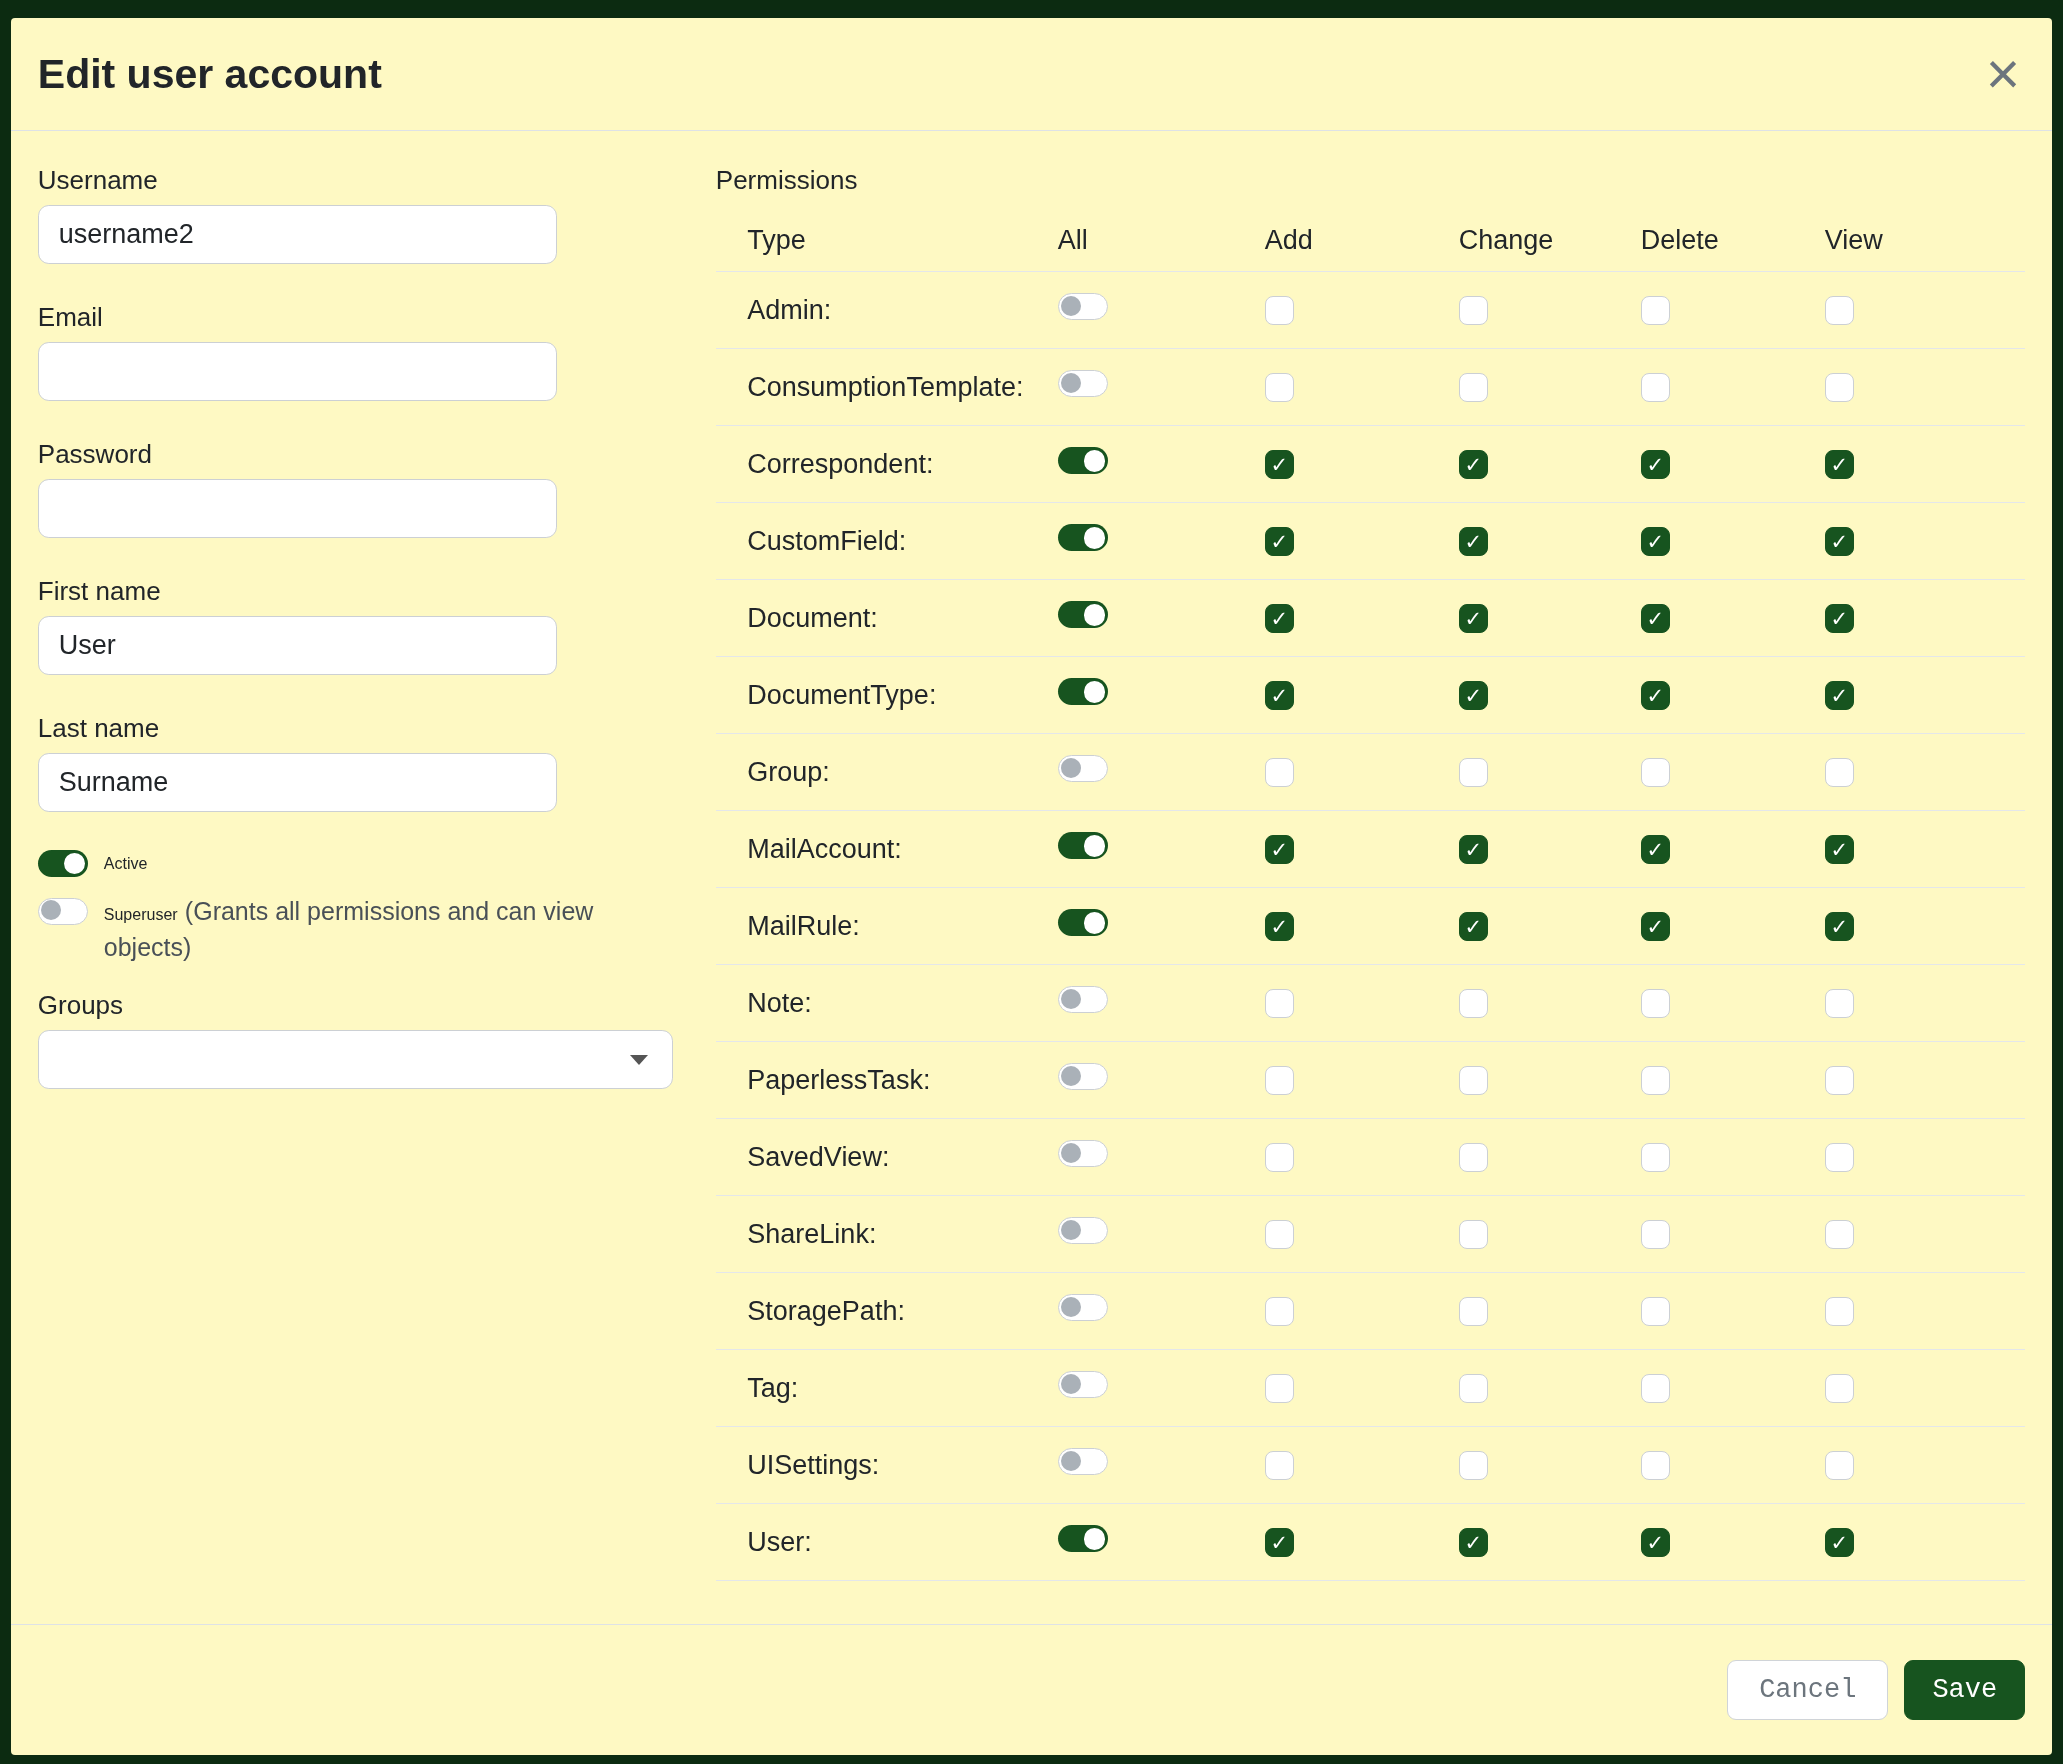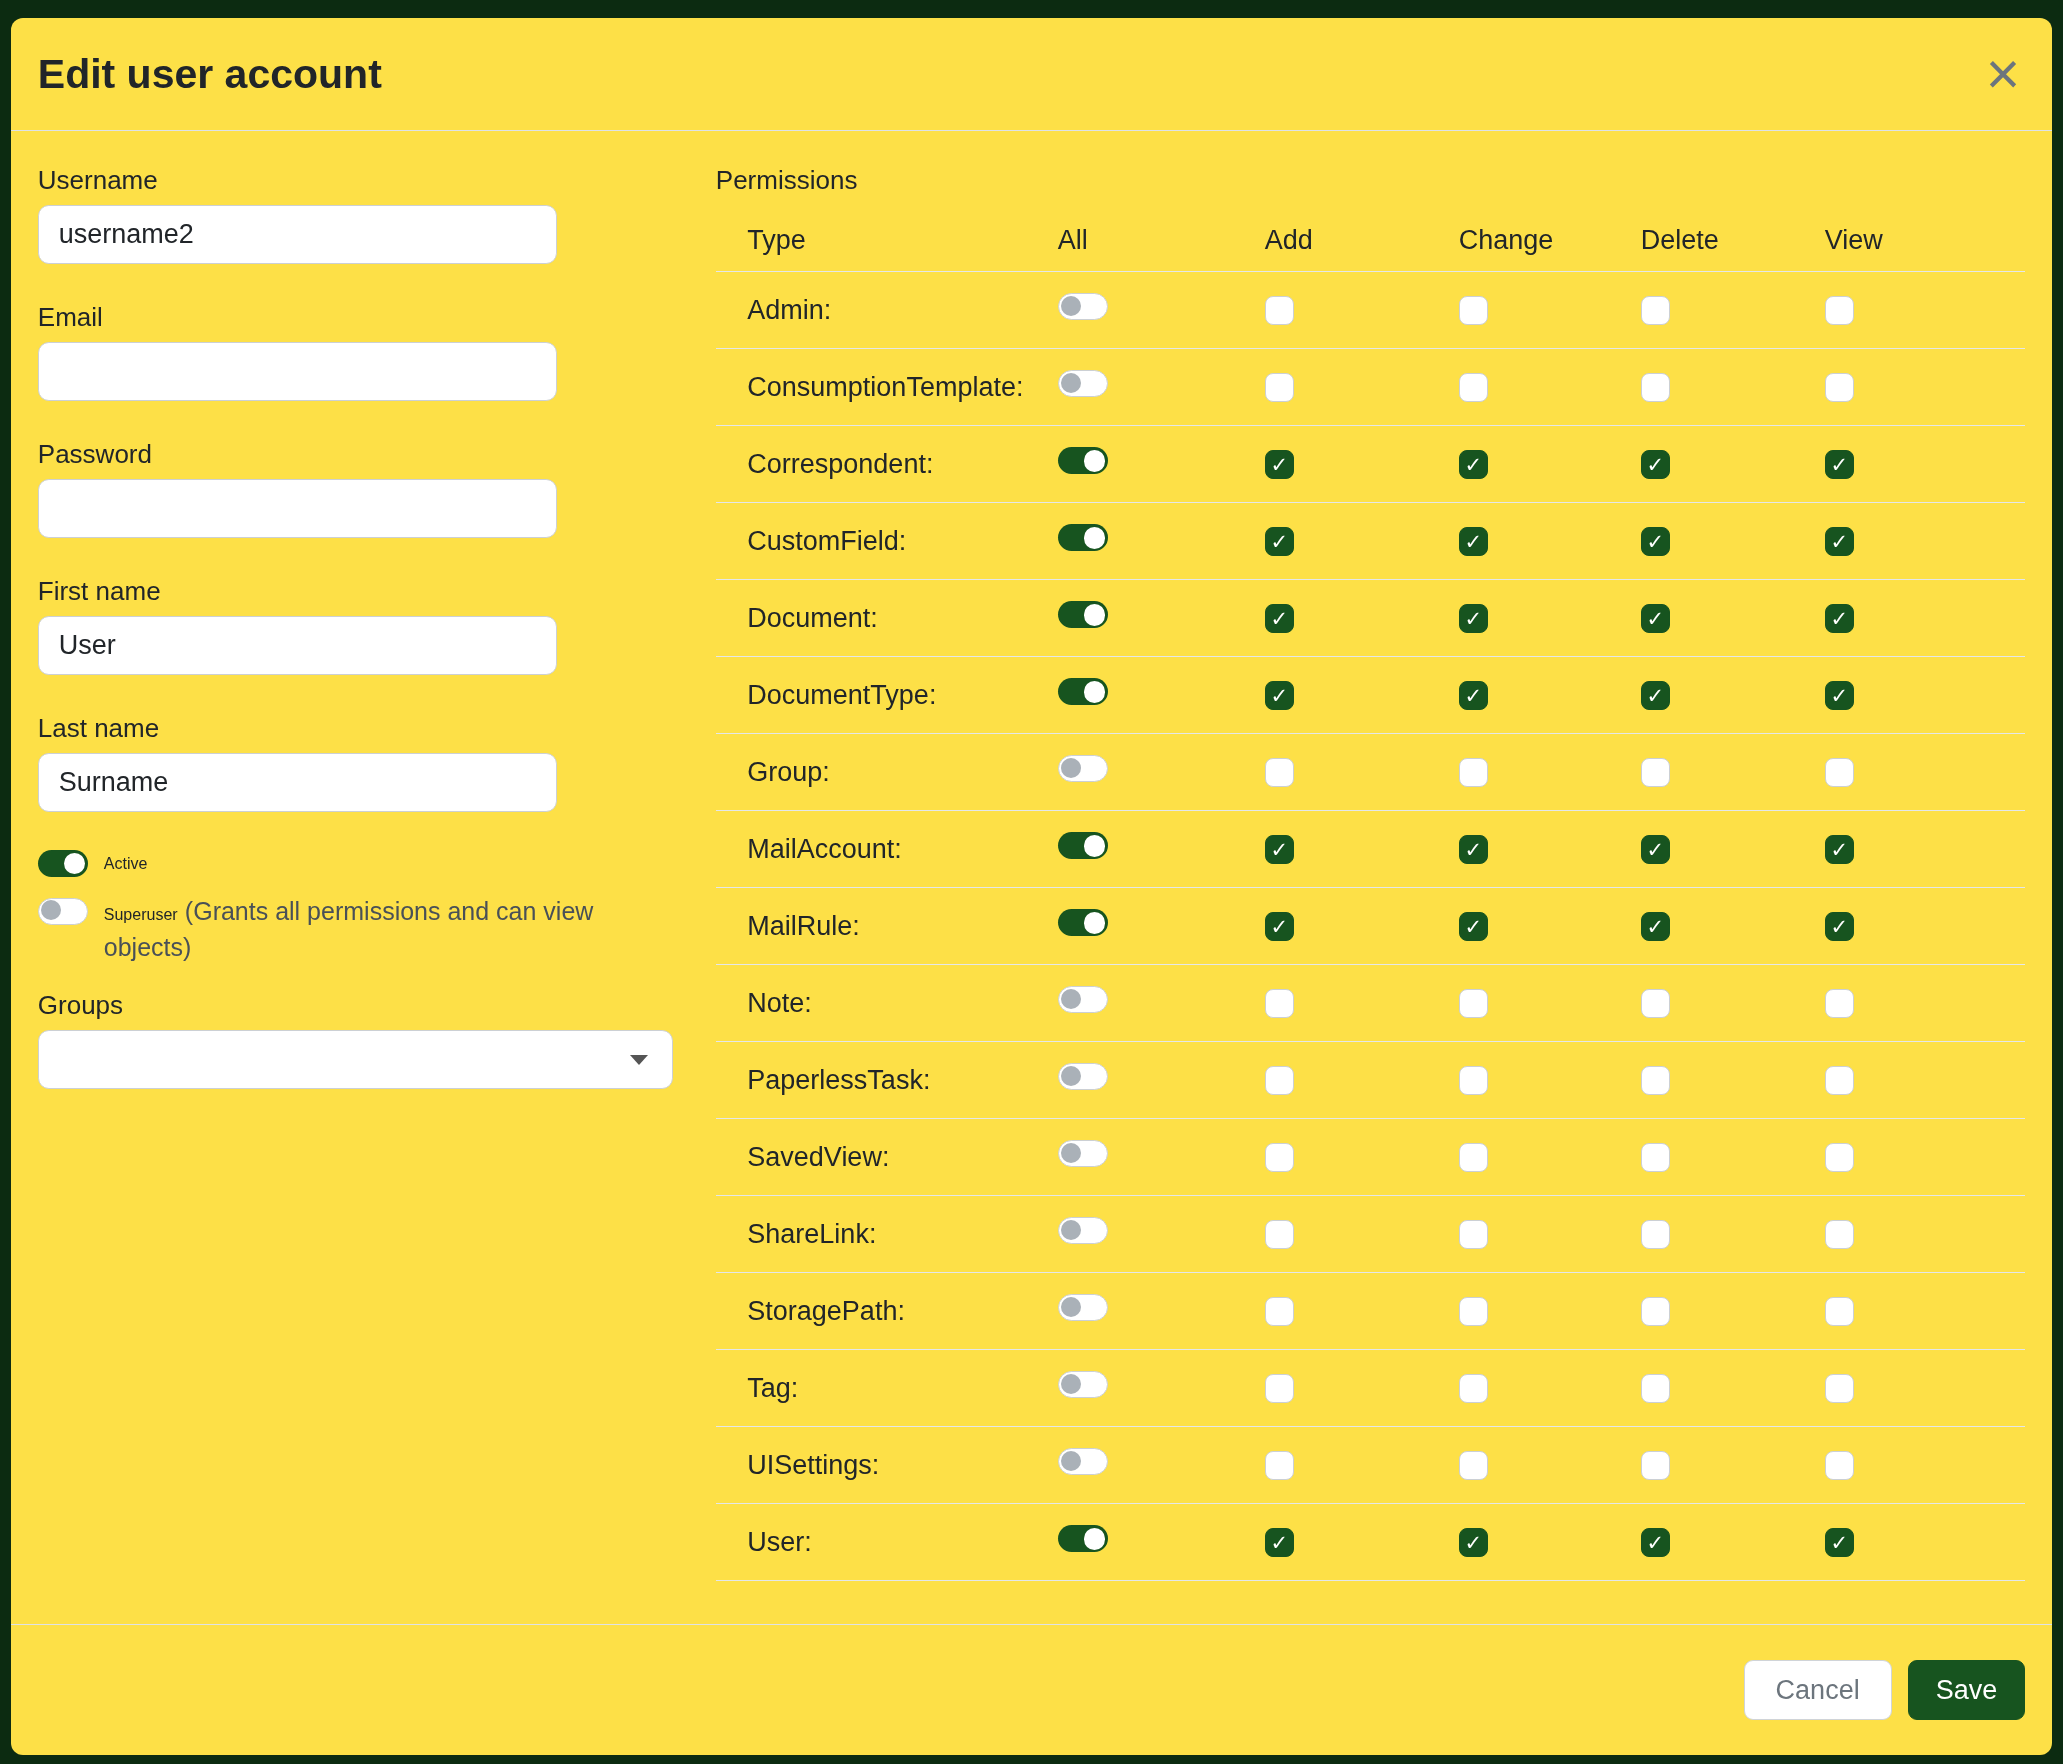--- a/index.html
+++ b/index.html
@@ -8,21 +8,21 @@
   body {
     width:2063px; height:1764px;
     position:relative;
     background:#0c2b11;
     font-family:"Liberation Sans","DejaVu Sans",sans-serif;
     color:#212529;
     overflow:hidden;
   }
   .modal {
     position:absolute; top:18px; left:10.8px; right:10.8px; bottom:9px;
-    background:#fde047; border-radius:12px;
+    background:#fef9c3; border-radius:4px;
     display:flex; flex-direction:column; overflow:hidden;
   }
   .modal-header {
     flex:0 0 113px;
     display:flex; align-items:center; justify-content:space-between;
     padding:0 32px 0 27px;
     border-bottom:1.8px solid #dee2e6;
   }
   .modal-title { margin:0; font-size:41px; font-weight:700; color:#212529; }
   .close-btn {
@@ -95,21 +95,21 @@
   .check { color:#fff; font-size:21px; font-weight:700; line-height:1; }
   .toggle { cursor:pointer; }
   .modal-footer {
     flex:0 0 131px;
     border-top:1.8px solid #dee2e6;
     display:flex; align-items:center; justify-content:flex-end; gap:16px;
     padding:0 27px;
   }
   .btn {
     height:60px; border-radius:9px; font-size:27px;
-    font-family:Liberation Sans, sans-serif; cursor:pointer;
+    font-family:Liberation Mono, monospace; cursor:pointer;
   }
   .btn-cancel { background:#fff; border:1.8px solid #d0d4d8; color:#6c757d; padding:0 31px; }
   .btn-save { background:var(--accent); border:1.8px solid var(--accent); color:#fff; padding:11px 27px;text-align:right; }
 </style>
 </head>
 <body style="background: rgb(12, 43, 17);">
 
 <div class="modal">
 
   <div class="modal-header">

